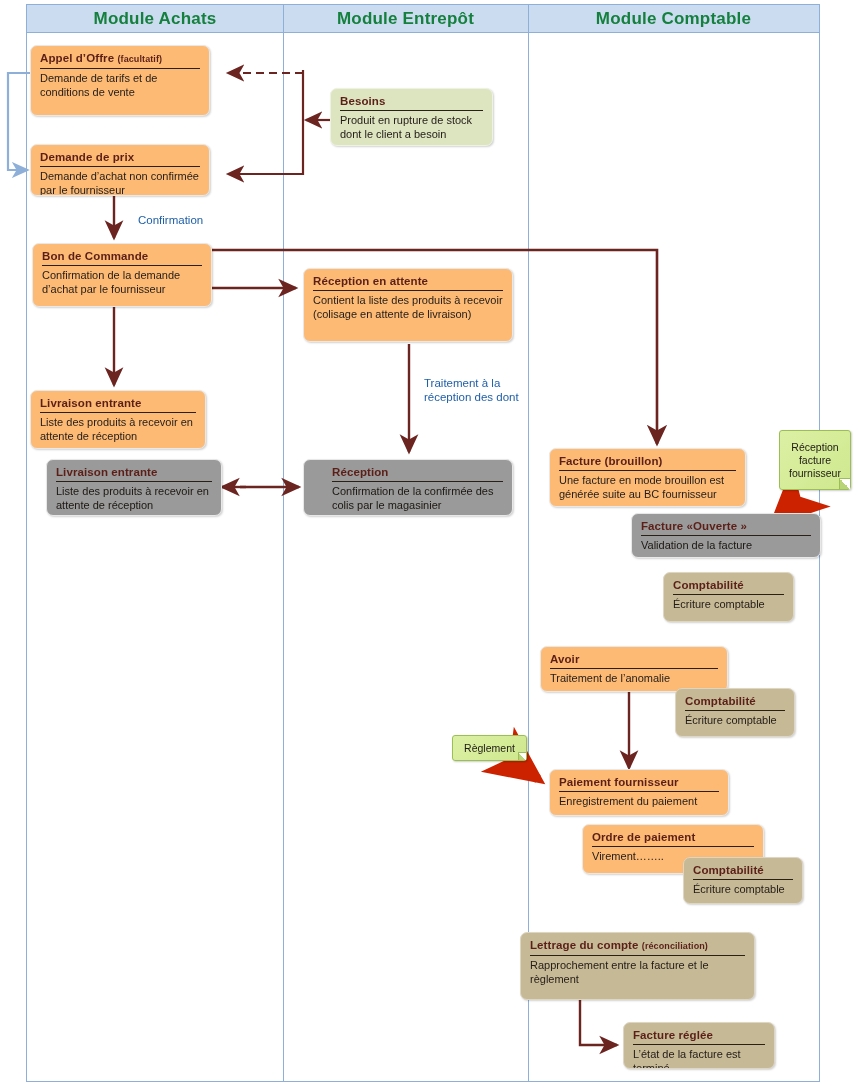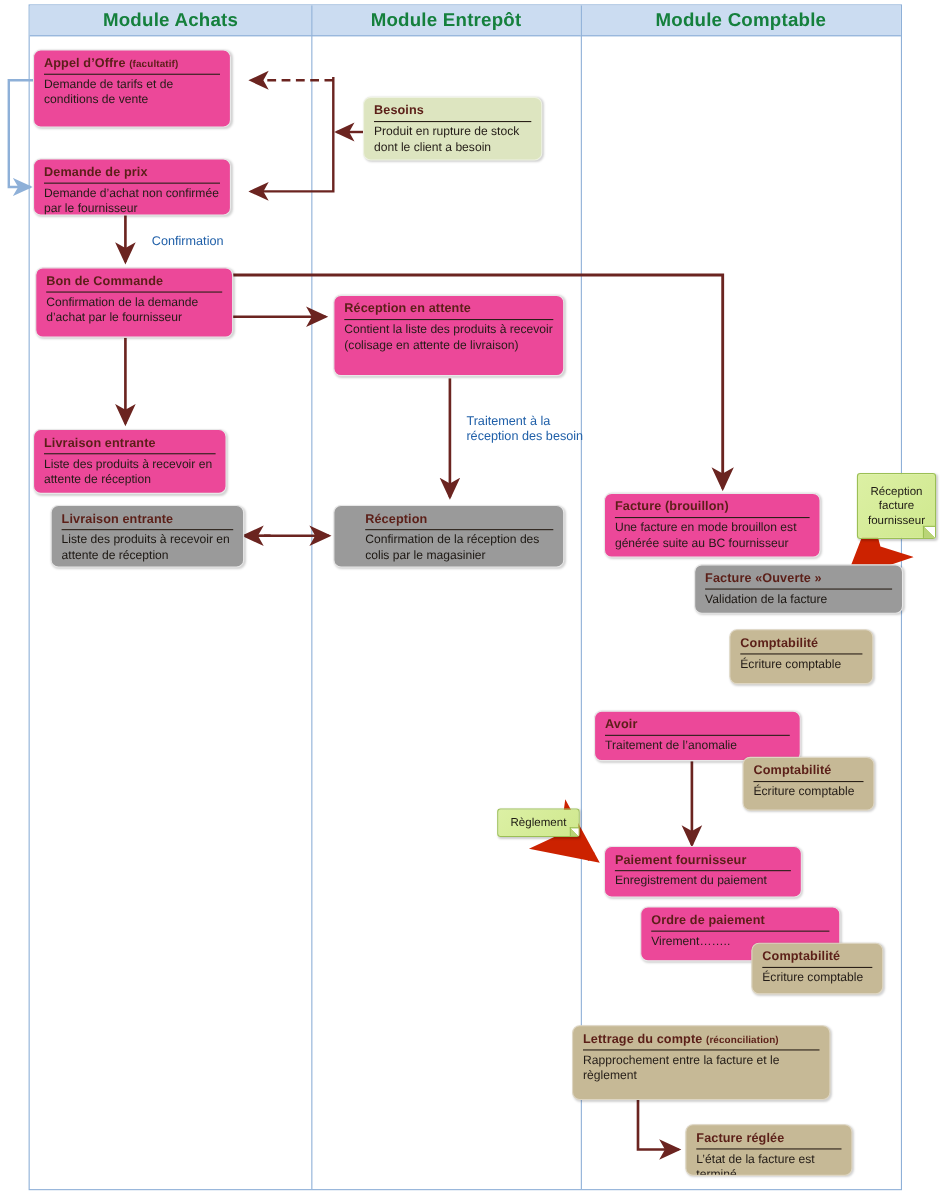--- a/index.html
+++ b/index.html
@@ -62,21 +62,21 @@
   }
   .box .title .small{font-size:9px;}
   .box .rule{
     height:1px;background:#2a2018;margin:0 0 3px 0;
   }
   .box .desc{
     color:#231c17;
     font-size:11px;
     line-height:13.5px;
   }
-  .gray-light{background:#ec4899;border:1px solid #e8e8e8;}
+  .gray-light{background:#fdba74;border:1px solid #e8e8e8;}
   .gray-dark{background:#9a9a9a;border:1px solid #e8e8e8;}
   .gray-dark .desc{color:#1c1712;}
   .green{background:#dde5c0;border:1px solid #eef2e2;}
   .tan{background:#c6b996;border:1px solid #ded6c3;}
   
   .note{
     position:absolute;
     box-sizing:border-box;
     background:linear-gradient(135deg,#dcf0a4 0%,#cfe88e 100%);
     border:1px solid #9bbf55;
@@ -240,27 +240,27 @@
     <div class="desc">Produit en rupture de stock dont le client a besoin</div>
   </div>
 
   <div class="box gray-light" style="left:303px;top:268px;width:210px;height:74px;">
     <div class="title">Réception en attente</div>
     <div class="rule"></div>
     <div class="desc">Contient la liste des produits à recevoir (colisage en attente de livraison)</div>
   </div>
 
   <div class="flabel" style="left:424px;top:376px;width:110px;">
-    <span>Traitement à la réception des besoin</span>
+    <span>Traitement à la réception des dont</span>
   </div>
 
   <div class="box gray-dark" style="left:303px;top:459px;width:210px;height:57px;padding-left:28px;">
     <div class="title">Réception</div>
     <div class="rule"></div>
-    <div class="desc">Confirmation de la réception des colis par le magasinier</div>
+    <div class="desc">Confirmation de la confirmée des colis par le magasinier</div>
   </div>
 
   <div class="box gray-light" style="left:549px;top:448px;width:197px;height:59px;">
     <div class="title">Facture (brouillon)</div>
     <div class="rule"></div>
     <div class="desc">Une facture en mode brouillon est générée suite au BC fournisseur</div>
   </div>
 
   <div class="box gray-dark" style="left:587px;top:513px;width:190px;height:45px;margin-left:44px;">
     <div class="title">Facture «Ouverte »</div>

